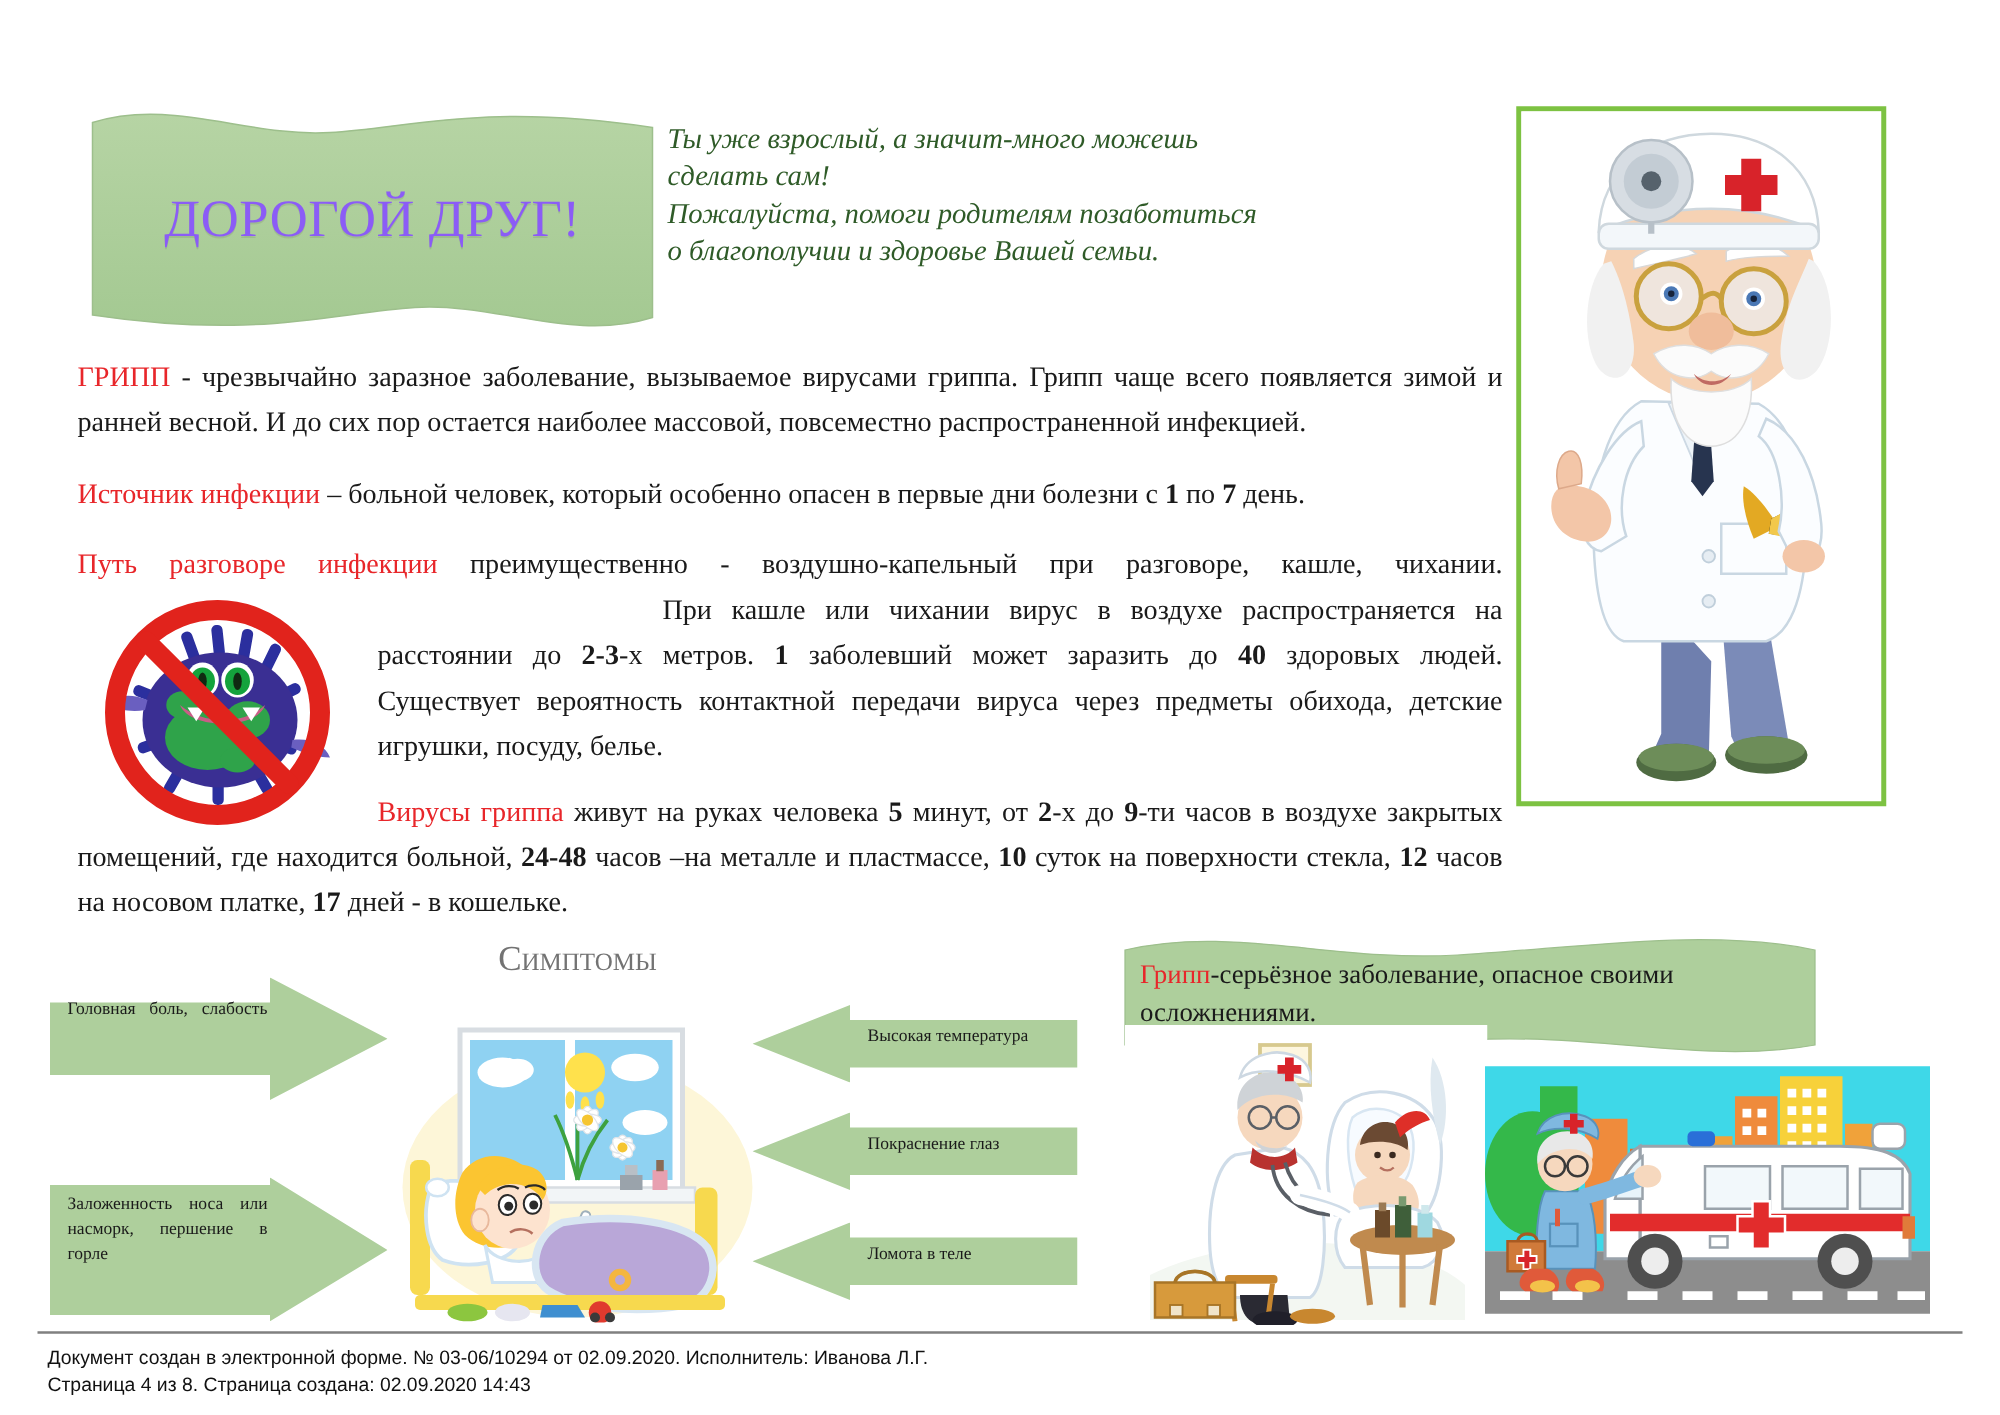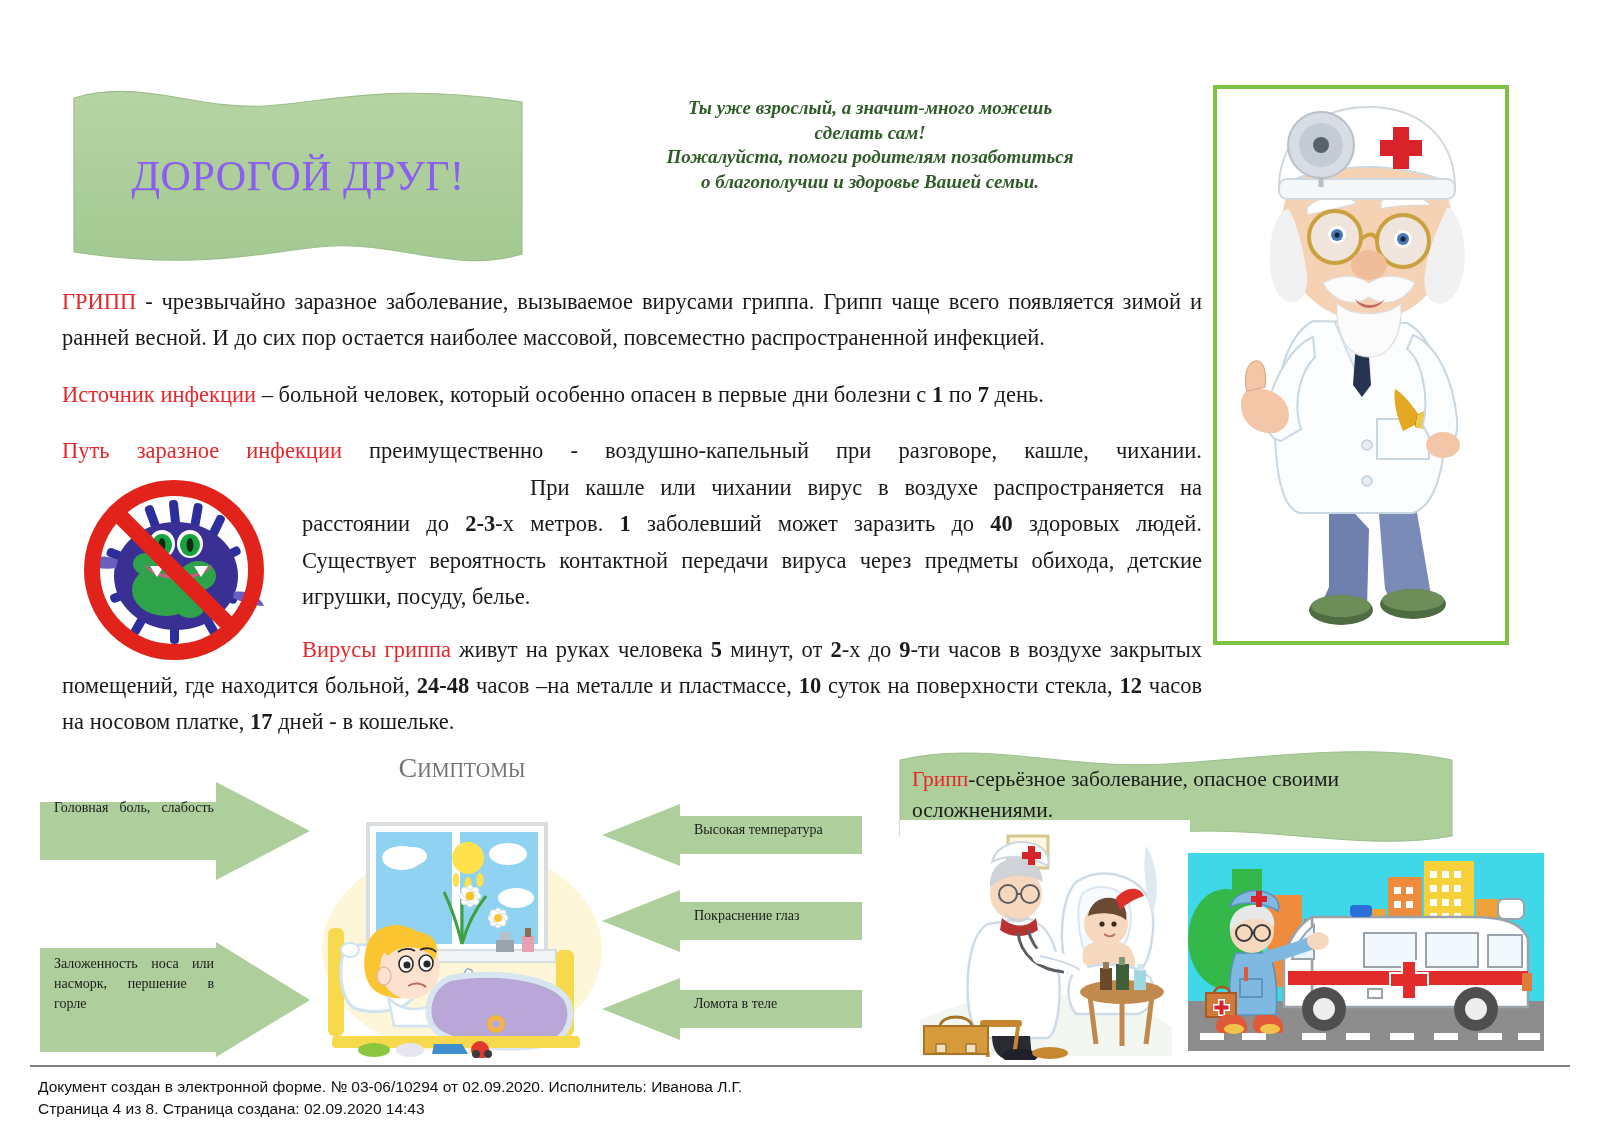--- a/index.html
+++ b/index.html
@@ -32,25 +32,24 @@
     text-shadow: 0 1px 0 rgba(0,0,0,0.08);
     padding-bottom: 6px;
     box-sizing: border-box;
   }
 
   
   .intro {
     position: absolute;
     left: 534px; top: 96px;
     width: 672px;
-    text-align: center;
     color: #2f5b28;
-    font-weight: bold;
+    font-weight: normal;
     font-style: italic;
-    font-size: 19px;
+    font-size: 23px;
     line-height: 1.30;
     font-family: "Liberation Serif", "DejaVu Serif", serif;
   }
   .intro div { white-space: nowrap; }
 
   
   .doctor-frame {
     position: absolute;
     left: 1213px; top: 85px;
     width: 296px; height: 560px;
@@ -266,21 +265,21 @@
 
     <div class="p">
       <span class="red">ГРИПП</span><span> - </span><span>чрезвычайно заразное заболевание, вызываемое вирусами гриппа. Грипп чаще всего появляется зимой и ранней весной. И до сих пор остается наиболее массовой, повсеместно распространенной инфекцией.</span>
     </div>
 
     <div class="p">
       <span class="red">Источник инфекции</span><span> – больной человек, который особенно опасен в первые дни болезни с </span><span class="b">1</span><span> по </span><span class="b">7</span><span> день.</span>
     </div>
 
     <div class="p p-transmission">
-      <span class="red">Путь заразное инфекции</span><span> преимущественно - воздушно-капельный при разговоре, кашле, чихании.</span>
+      <span class="red">Путь разговоре инфекции</span><span> преимущественно - воздушно-капельный при разговоре, кашле, чихании.</span>
 
       
       <span class="virus-float">
         <svg viewBox="0 0 218 190">
 
           <g>
 
             <g fill="#2b2f9e">
               <rect x="58" y="44" width="9" height="26" rx="4" transform="rotate(-32 62 57)"></rect>
               <rect x="78" y="33" width="9" height="26" rx="4" transform="rotate(-20 82 46)"></rect>

